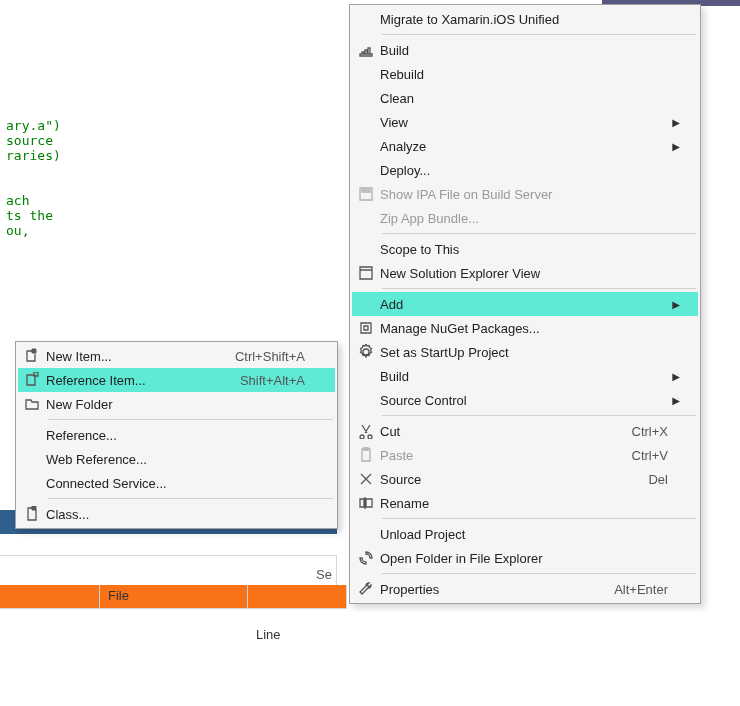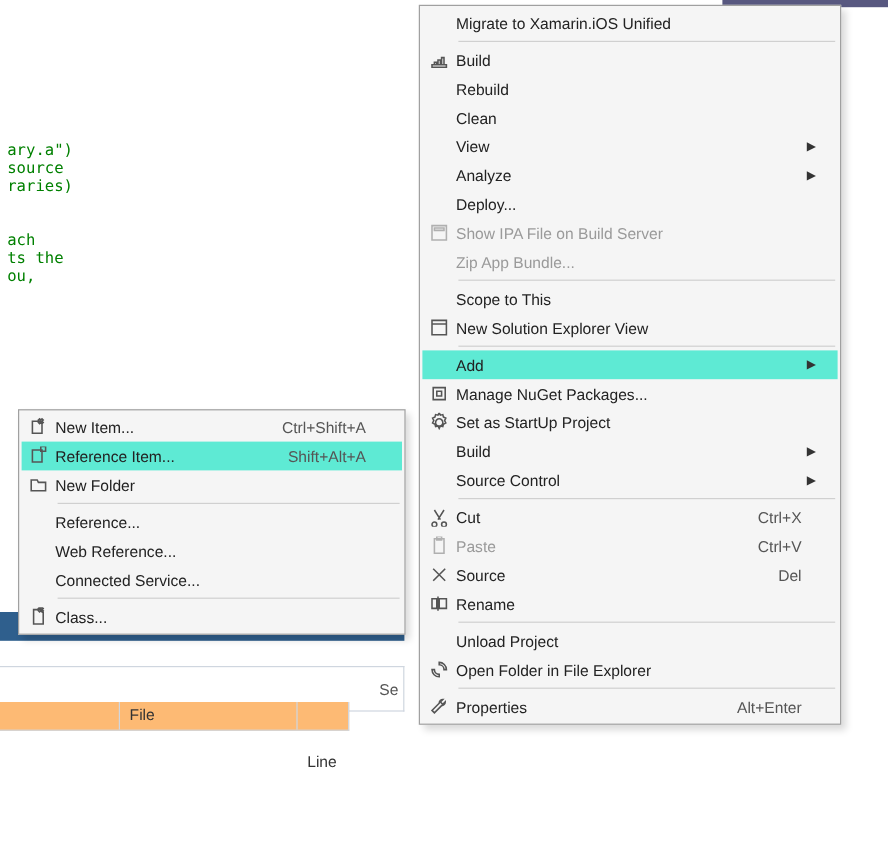--- a/index.html
+++ b/index.html
@@ -35,27 +35,27 @@
       display:flex;
       align-items:center;
       justify-content:flex-end;
       padding-right:4px;
       color:#555;
     }
     .header-row {
       position: absolute;
       top: 585px;
       left: 0;
-      width: 291px;
+      width: 347px;
       height: 24px;
       border: 1px solid #cfd6df;
       border-left: none;
       border-top: none;
       display: flex;
-      background: #fdba74;
+      background: #f97316;
     }
     .header-cell {
       border-right: 1px solid #cfd6df;
       padding: 3px 8px;
       color: #333;
     }
     .header-cell.c1 { width: 100px; }
     .header-cell.c2 { width: 148px; }
     .header-cell.c3 { flex:1; border-right:none;margin-top:39px;}
     .blue-strip {

